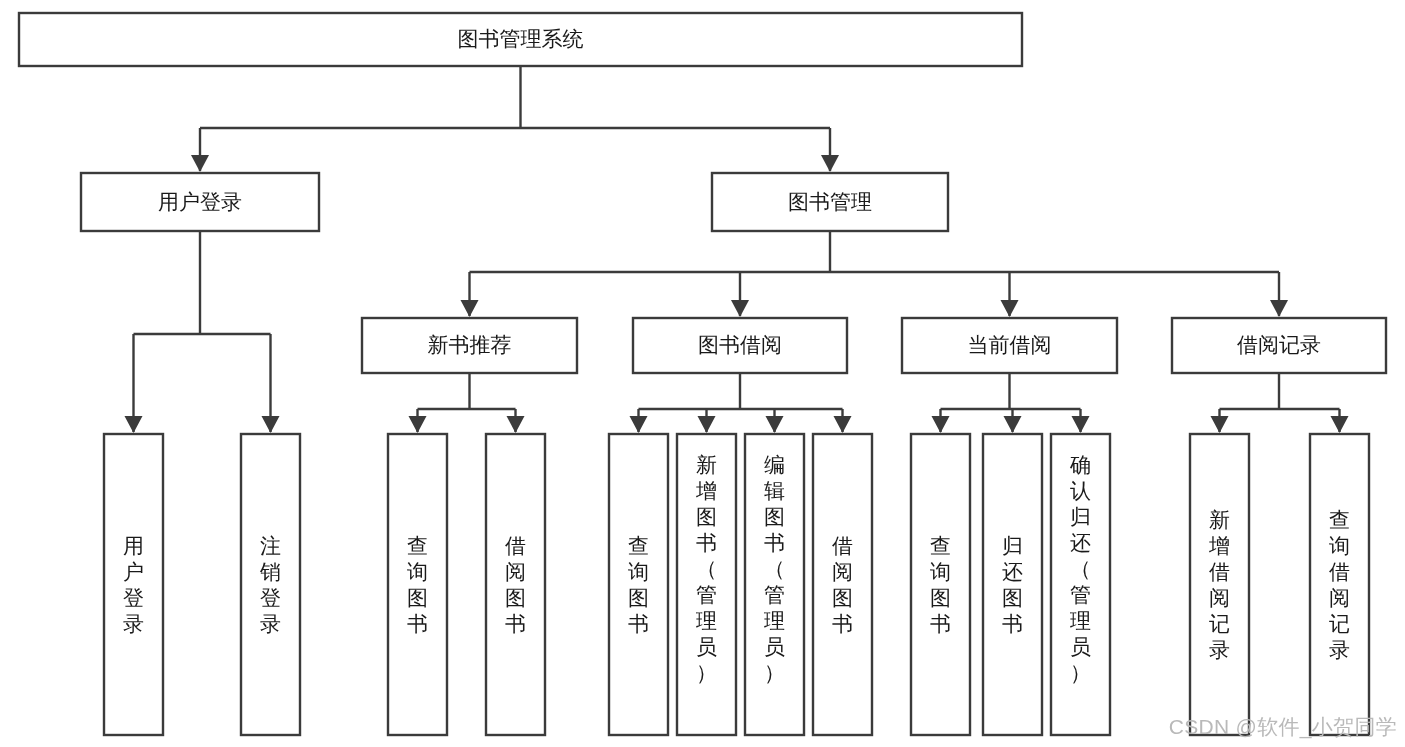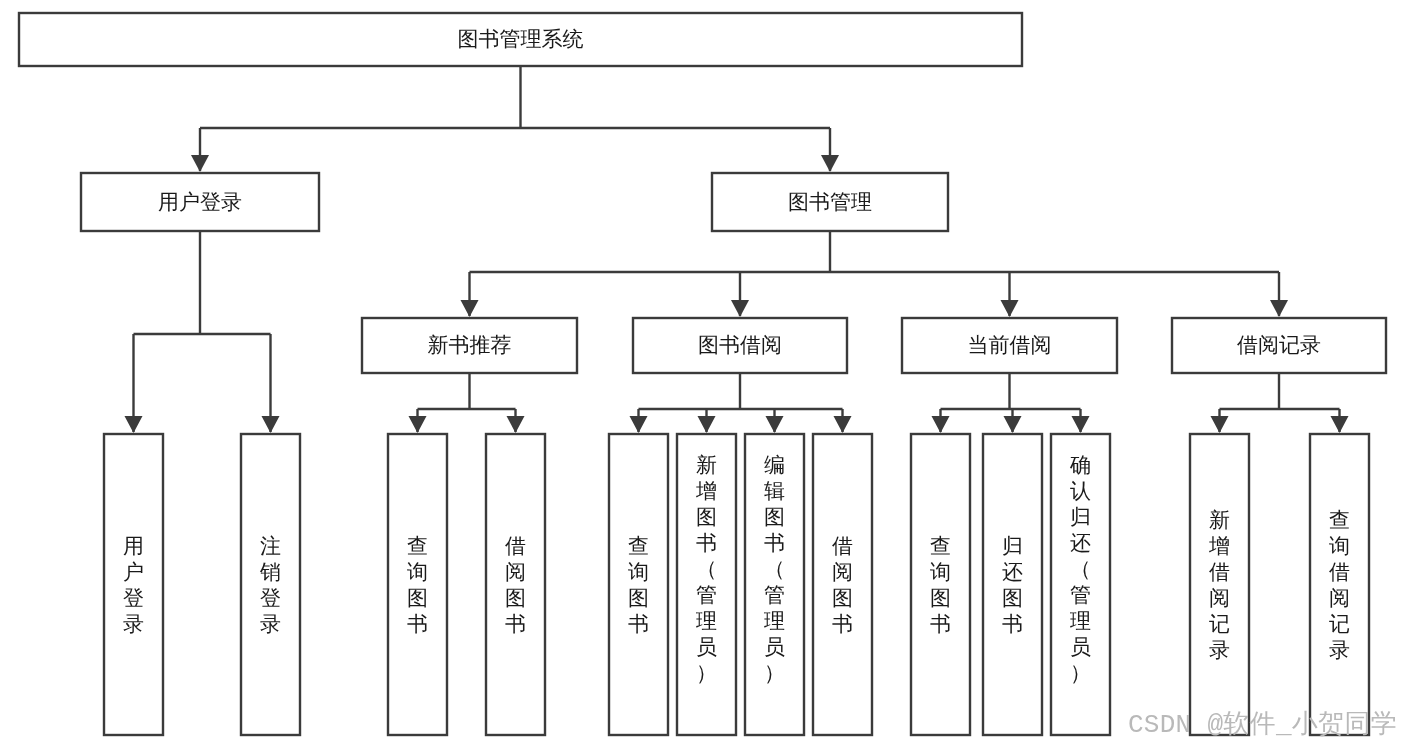--- a/index.html
+++ b/index.html
@@ -51,22 +51,22 @@
   .node-label-vertical {
     fill: #1a1a1a;
     font-family: "Liberation Sans", "DejaVu Sans", sans-serif;
     font-size: 21px;
     text-anchor: middle;
   }
   .watermark {
     position: absolute;
     right: 8px;
     bottom: 6px;
-    font-family: Liberation Mono, monospace;
-    font-size: 26px;
+    font-family: Liberation Sans, sans-serif;
+    font-size: 21px;
     color: #b9b9b9;
     white-space: nowrap;
     letter-spacing: 0.3px;
   }
 </style>
 </head>
 <body>
 
 <div id="diagram-root">
   <svg class="canvas" viewBox="0 0 1405 747">

